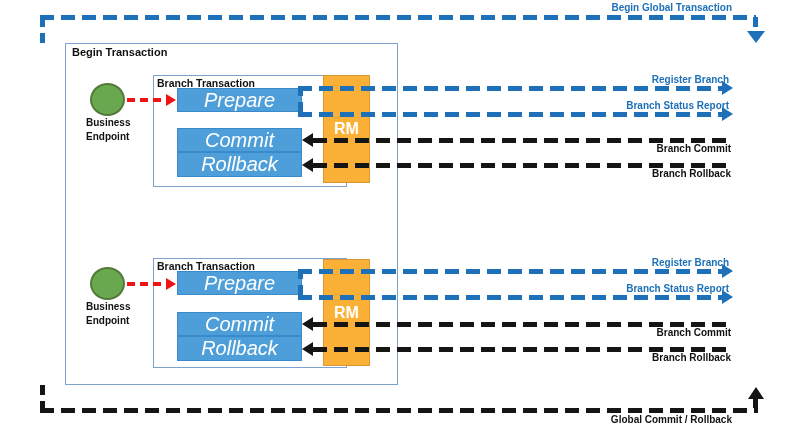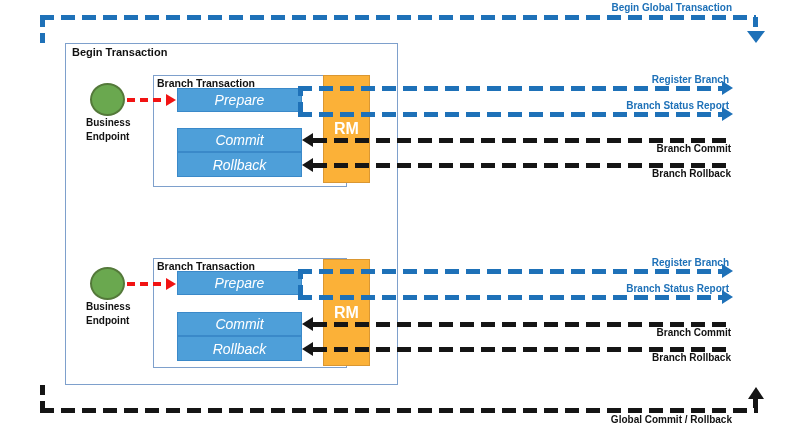--- a/index.html
+++ b/index.html
@@ -24,21 +24,21 @@
         background:transparent;box-sizing:border-box;}
   .glab{left:72px;top:46px;font-size:11px;font-weight:bold;color:#111;}
   .bbox{border:1px solid var(--container-border);background:#fff;box-sizing:border-box;}
   .bbox1{left:153px;top:75px;width:194px;height:112px;}
   .bbox2{left:153px;top:258px;width:194px;height:110px;}
   .blab{font-size:10.5px;font-weight:bold;color:#111;white-space:nowrap;}
   .blab1{left:157px;top:77px;} .blab2{left:157px;top:260px;}
   
   .pbox{position:absolute;background:var(--process-blue);border:1px solid var(--process-blue-border);
         box-sizing:border-box;display:flex;align-items:center;justify-content:center;
-        color:#fff;font-style:italic;font-size:14px;z-index:2;}
+        color:#fff;font-style:italic;font-size:20px;z-index:2;}
   .prep1{left:177px;top:88px;width:125px;height:24px;}
   .com1 {left:177px;top:128px;width:125px;height:24px;}
   .rol1 {left:177px;top:152px;width:125px;height:25px;}
   .prep2{left:177px;top:271px;width:125px;height:24px;}
   .com2 {left:177px;top:312px;width:125px;height:24px;}
   .rol2 {left:177px;top:336px;width:125px;height:25px;}
   
   .rm{position:absolute;background:var(--orange);border:1px solid var(--orange-border);
       display:flex;align-items:center;justify-content:center;color:#fff;font-weight:bold;
       font-size:16px;box-sizing:border-box;z-index:2;}

